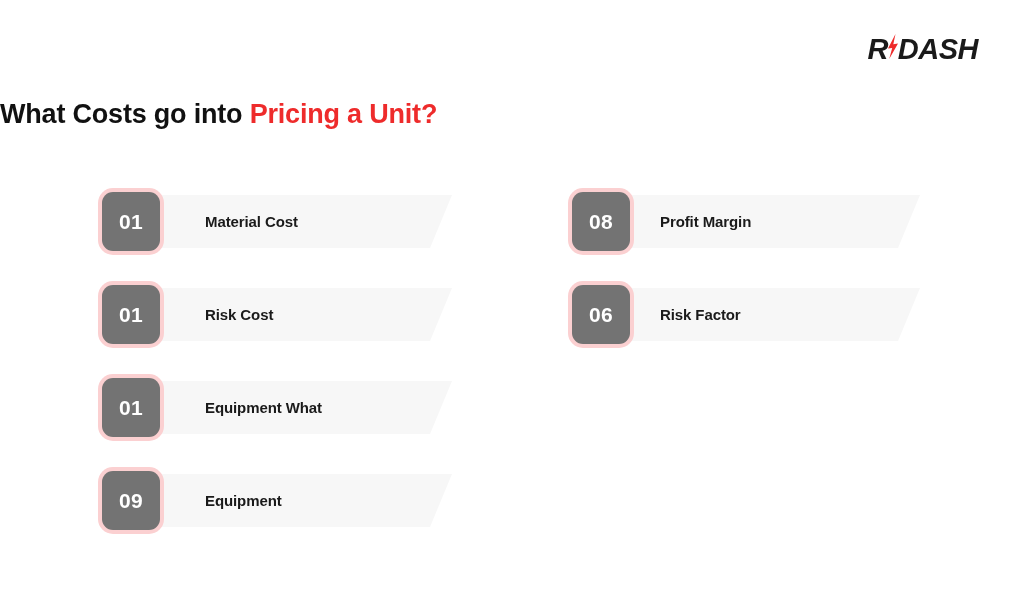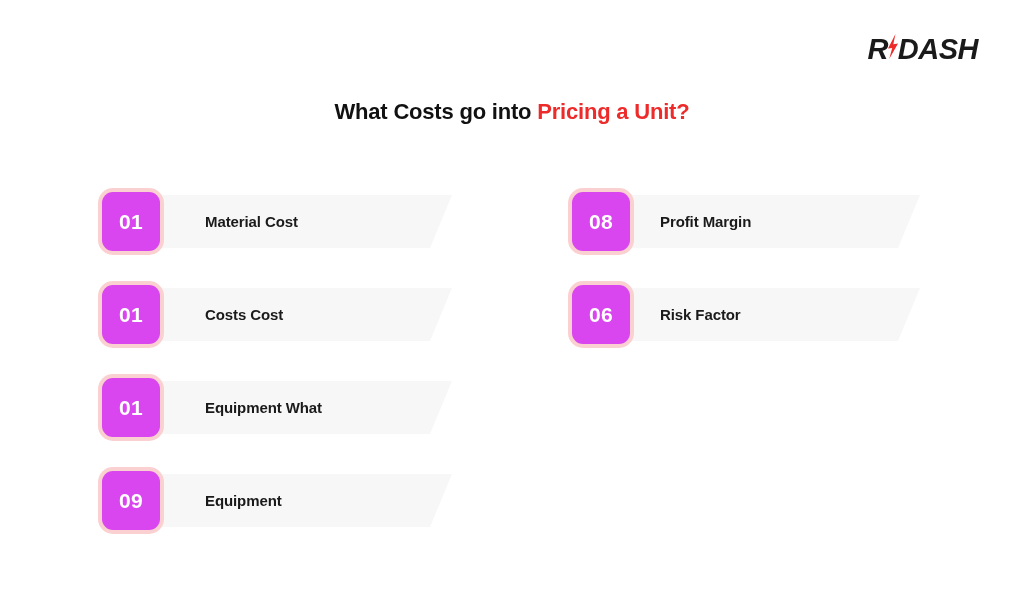--- a/index.html
+++ b/index.html
@@ -46,22 +46,21 @@
     left: 0;
     top: 0;
   }
 
   
   .title {
     position: absolute;
     top: 98px;
     left: 0;
     width: 1024px;
-    text-align: center;
-    font-size: 22px;
+    font-size: 27px;
     font-weight: 800;
     letter-spacing: -0.2px;
     color: #111111;
     line-height: 1.25;
   }
   .title .accent {
     color: #ee2b2b;
   }
 
   
@@ -89,21 +88,21 @@
   .col-left  .bar { width: 340px; }
   .col-right .bar { width: 338px; }
 
   .badge {
     position: absolute;
     left: 0;
     top: 0;
     width: 58px;
     height: 59px;
     border-radius: 11px;
-    background: #d946ef;
+    background: #737373;
     box-shadow: 0 0 0 4px #fbd0d1;
     display: flex;
     align-items: center;
     justify-content: center;
     color: #ffffff;
     font-size: 21px;
     font-weight: 700;
     letter-spacing: 0.3px;
   }
 
@@ -141,21 +140,21 @@
 
 <div class="col col-left">
   <div class="item">
     <div class="bar"></div>
     <div class="badge">01</div>
     <div class="label">Material Cost</div>
   </div>
   <div class="item">
     <div class="bar"></div>
     <div class="badge">01</div>
-    <div class="label">Costs Cost</div>
+    <div class="label">Risk Cost</div>
   </div>
   <div class="item">
     <div class="bar"></div>
     <div class="badge">01</div>
     <div class="label">Equipment What</div>
   </div>
   <div class="item">
     <div class="bar"></div>
     <div class="badge">09</div>
     <div class="label">Equipment</div>

